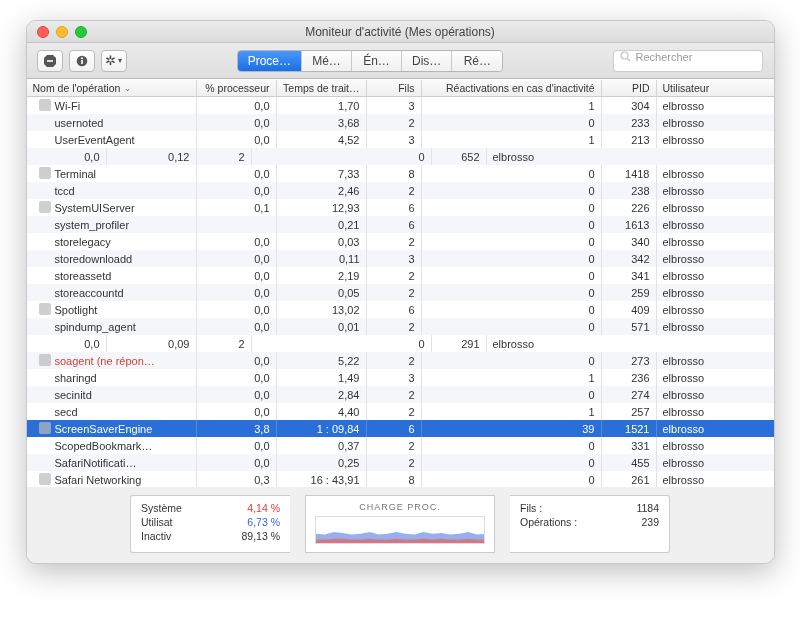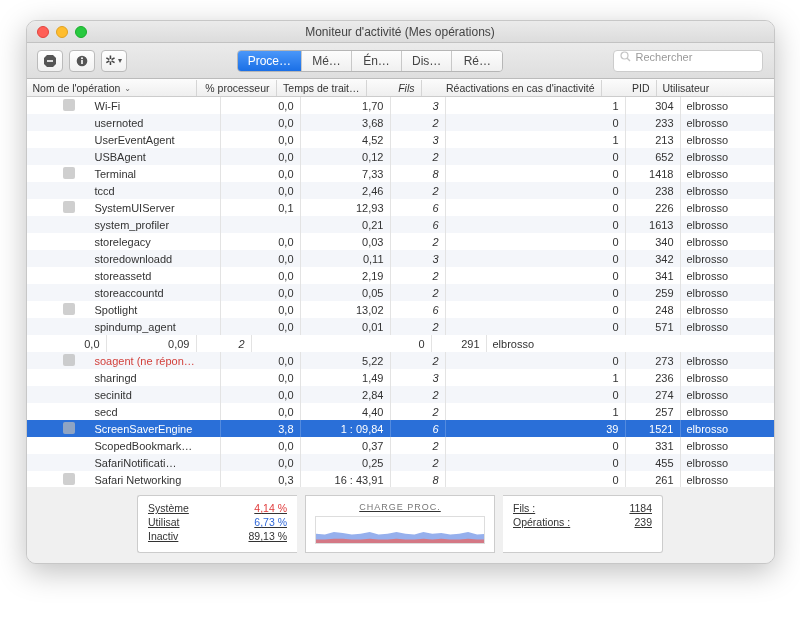--- a/index.html
+++ b/index.html
@@ -101,48 +101,47 @@
   .th, .td {
     padding: 2px 6px;
     overflow: hidden; white-space: nowrap; text-overflow: ellipsis;
     border-right: 1px solid #e3e3e3;
     display: flex; align-items: center;
   }
   .th { border-right: 1px solid #d5d5d5;}
   .c-name { width: 170px; }
   .c-cpu  { width: 80px; justify-content: flex-end; }
   .c-time { width: 90px; justify-content: flex-end; }
-  .c-thr  { width: 55px; justify-content: flex-end; font-style: italic; }
+  .c-thr  { width: 55px; justify-content: flex-end; }
   .c-idle { width: 180px; justify-content: flex-end; }
   .c-pid  { width: 55px; justify-content: flex-end; }
   .c-user { flex: 1; border-right: none; }
   .tbody { max-height: 390px; overflow: hidden; }
   .row {
     display: flex;
     height: 17px;
   }
   .row:nth-child(even) { background: #f4f6fa; }
   .row.selected { background: #2a6fd8; color: #fff; }
   .row.selected .td { border-right-color: rgba(255,255,255,0.2); }
-  .row .c-name { padding-left: 44px; position: relative; margin-left: 24px; }
+  .row .c-name { padding-left: 28px; position: relative; }
   .row .proc-icon {
     position: absolute; left: 12px; top: 2px;
     width: 12px; height: 12px;
     opacity: 0.7;
   }
   .th.c-name { position: relative; }
   .sort-caret { font-size: 8px; margin-left: 4px; color:#666; }
   .red-text { color: #d23f3a; }
   .footer {
     display: flex;
     justify-content: center;
     padding: 8px 10px 10px;
     background: #f0f0f0;
-    gap: 8px;
-    text-decoration: underline;
+    gap: 15px;
   }
   .panel {
     background: #fff;
     border: 1px solid #ccc;
     font-size: 10.5px;
     padding: 6px 10px;
     height: 58px;
   }
   .panel.left { width: 160px; border-right: none; border-radius: 3px 0 0 3px;}
   .panel.mid  { width: 190px; display:flex; flex-direction:column; align-items:center;}
@@ -248,21 +247,20 @@
         <div class="row">
           <div class="td c-name">UserEventAgent</div>
           <div class="td c-cpu">0,0</div>
           <div class="td c-time">4,52</div>
           <div class="td c-thr">3</div>
           <div class="td c-idle">1</div>
           <div class="td c-pid">213</div>
           <div class="td c-user">elbrosso</div>
         </div>
         <div class="row">
-          <div class="td c-name">USBAgent</div>
           <div class="td c-cpu">0,0</div>
           <div class="td c-time">0,12</div>
           <div class="td c-thr">2</div>
           <div class="td c-idle">0</div>
           <div class="td c-pid">652</div>
           <div class="td c-user">elbrosso</div>
         </div>
         <div class="row">
           <div class="td c-name">Terminal<span class="proc-icon"><svg width="12" height="12">
                 <rect width="12" height="12" rx="2" fill="#bbb"></rect>
@@ -340,21 +338,21 @@
           <div class="td c-user">elbrosso</div>
         </div>
         <div class="row">
           <div class="td c-name">Spotlight<span class="proc-icon"><svg width="12" height="12">
                 <rect width="12" height="12" rx="2" fill="#bbb"></rect>
               </svg></span></div>
           <div class="td c-cpu">0,0</div>
           <div class="td c-time">13,02</div>
           <div class="td c-thr">6</div>
           <div class="td c-idle">0</div>
-          <div class="td c-pid">248</div>
+          <div class="td c-pid">409</div>
           <div class="td c-user">elbrosso</div>
         </div>
         <div class="row">
           <div class="td c-name">spindump_agent</div>
           <div class="td c-cpu">0,0</div>
           <div class="td c-time">0,01</div>
           <div class="td c-thr">2</div>
           <div class="td c-idle">0</div>
           <div class="td c-pid">571</div>
           <div class="td c-user">elbrosso</div>

